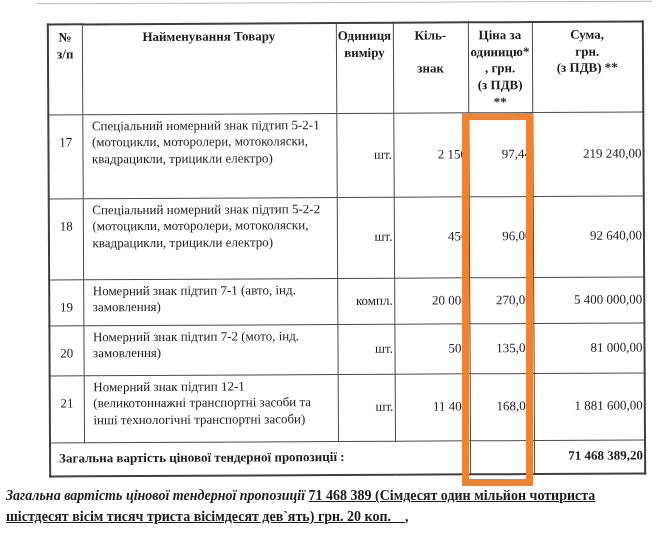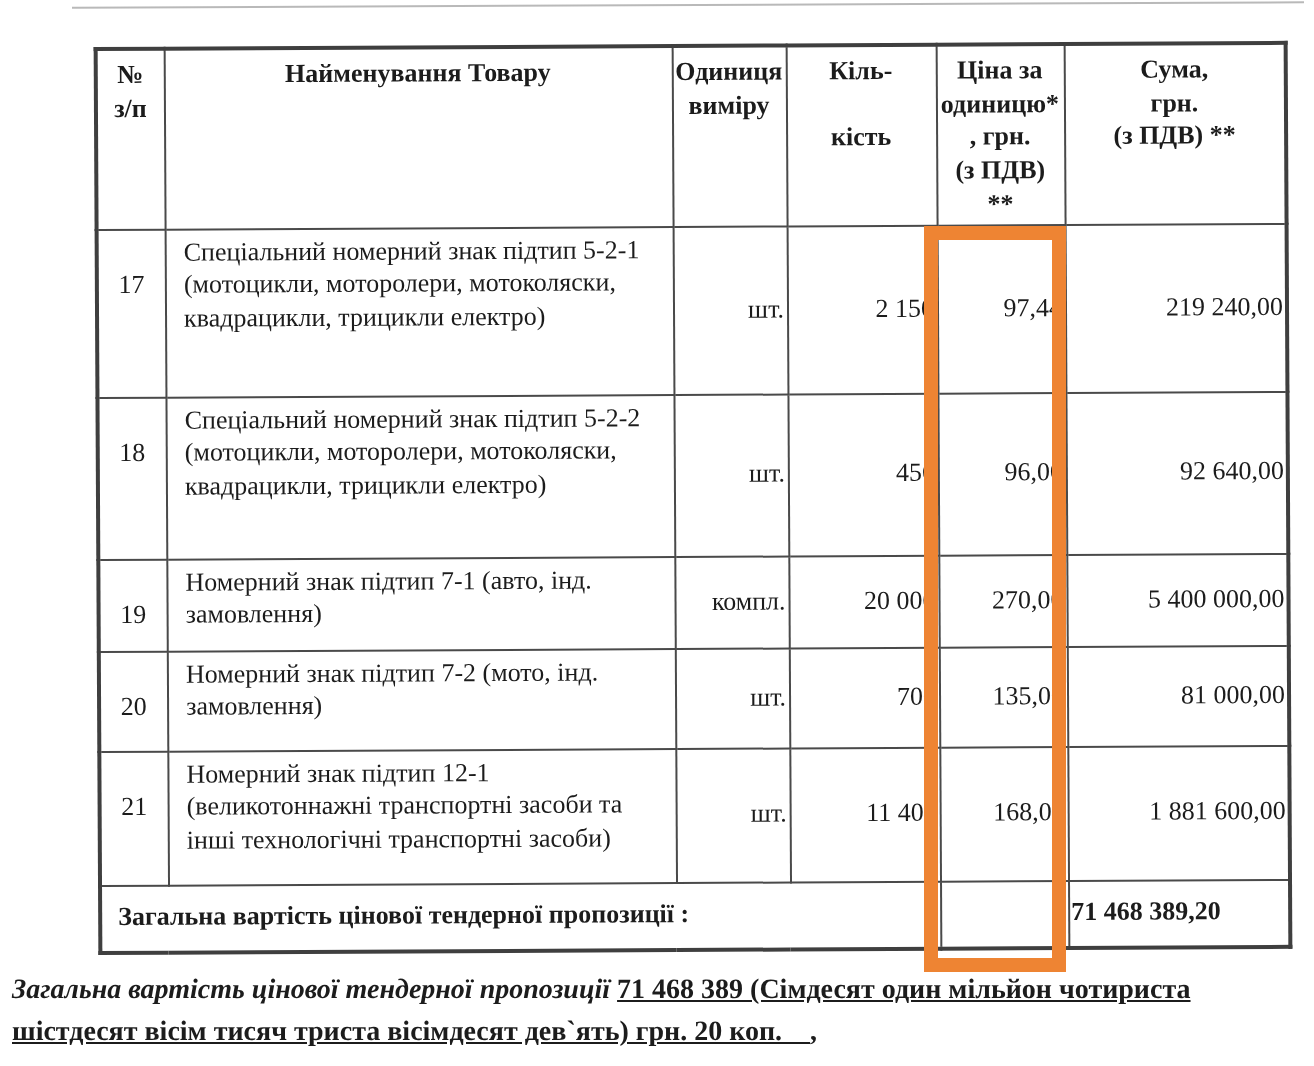--- a/index.html
+++ b/index.html
@@ -27,21 +27,21 @@
   th{font-weight:bold;vertical-align:top;text-align:center;
      white-space:pre-line;padding-top:4px;}
   .row-h{height:90px;}
   .r17{height:84px;} .r18{height:81px;} .r19{height:46px;}
   .r20{height:50px;} .r21{height:67px;} .rtot{height:34px;}
   td.c-num{vertical-align:top;text-align:center;padding-top:19px;}
   td.c-name{vertical-align:top;text-align:left;padding:3px 6px 2px 9px;}
   td.c-mid{vertical-align:middle;text-align:right;}
   tr.rtot td{font-weight:bold;}
   td.c-total-label{vertical-align:middle;text-align:left;padding-left:8px;font-size:13.5px;}
-  td.c-total-value{vertical-align:middle;text-align:left;}
+  td.c-total-value{vertical-align:middle;text-align:right;}
   .orange-box{
     position:absolute;left:462px;top:113px;width:71px;height:373px;
     border-style:solid;border-width:7px;box-sizing:border-box;
     background:transparent;pointer-events:none;
   }
   .footer-note{
     position:absolute;left:6px;top:485px;width:648px;
     font-size:14px;font-weight:bold;line-height:21px;margin:0;
   }
   .footer-note .lead{font-style:italic;}
@@ -64,21 +64,21 @@
     </colgroup>
     <thead>
       <tr class="row-h">
         <th>№
 з/п</th>
         <th>Найменування Товару</th>
         <th>Одиниця
 виміру</th>
         <th>Кіль-
 
-кість</th>
+знак</th>
         <th>Ціна за
 одиницю*
 , грн.
 (з ПДВ)
 **</th>
         <th>Сума,
 грн.
 (з ПДВ) **</th>
       </tr>
     </thead>
@@ -104,21 +104,21 @@
         <td class="c-name">Номерний знак підтип 7-1 (авто, інд. замовлення)</td>
         <td class="c-mid">компл.</td>
         <td class="c-mid">20 000</td>
         <td class="c-mid">270,00</td>
         <td class="c-mid">5 400 000,00</td>
       </tr>
       <tr class="r20">
         <td class="c-num">20</td>
         <td class="c-name">Номерний знак підтип 7-2 (мото, інд. замовлення)</td>
         <td class="c-mid">шт.</td>
-        <td class="c-mid">700</td>
+        <td class="c-mid">500</td>
         <td class="c-mid">135,00</td>
         <td class="c-mid">81 000,00</td>
       </tr>
       <tr class="r21">
         <td class="c-num">21</td>
         <td class="c-name">Номерний знак підтип 12-1 (великотоннажні транспортні засоби та інші технологічні транспортні засоби)</td>
         <td class="c-mid">шт.</td>
         <td class="c-mid">11 400</td>
         <td class="c-mid">168,00</td>
         <td class="c-mid">1 881 600,00</td>

